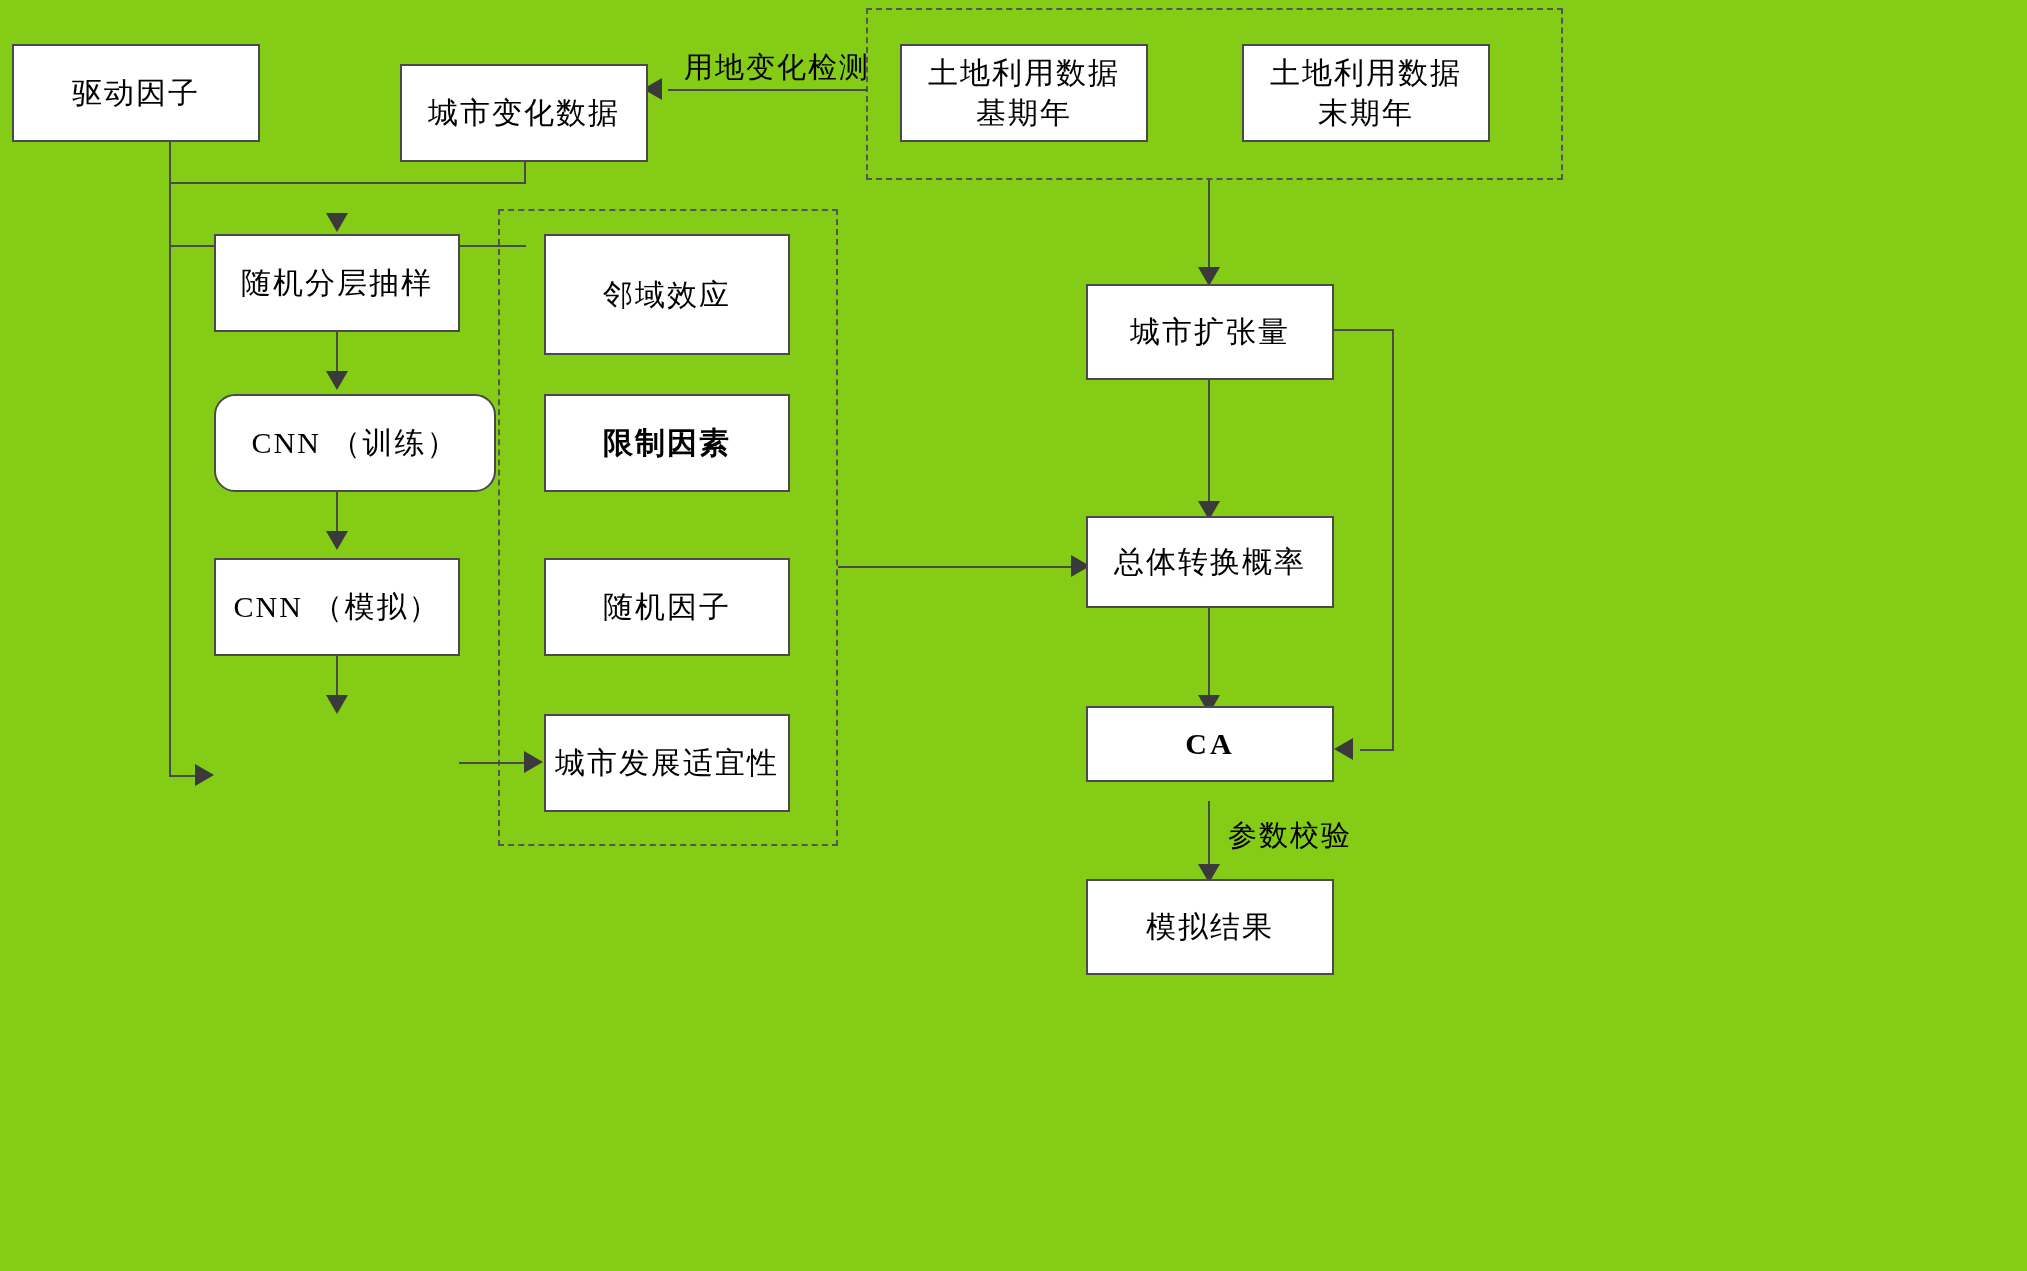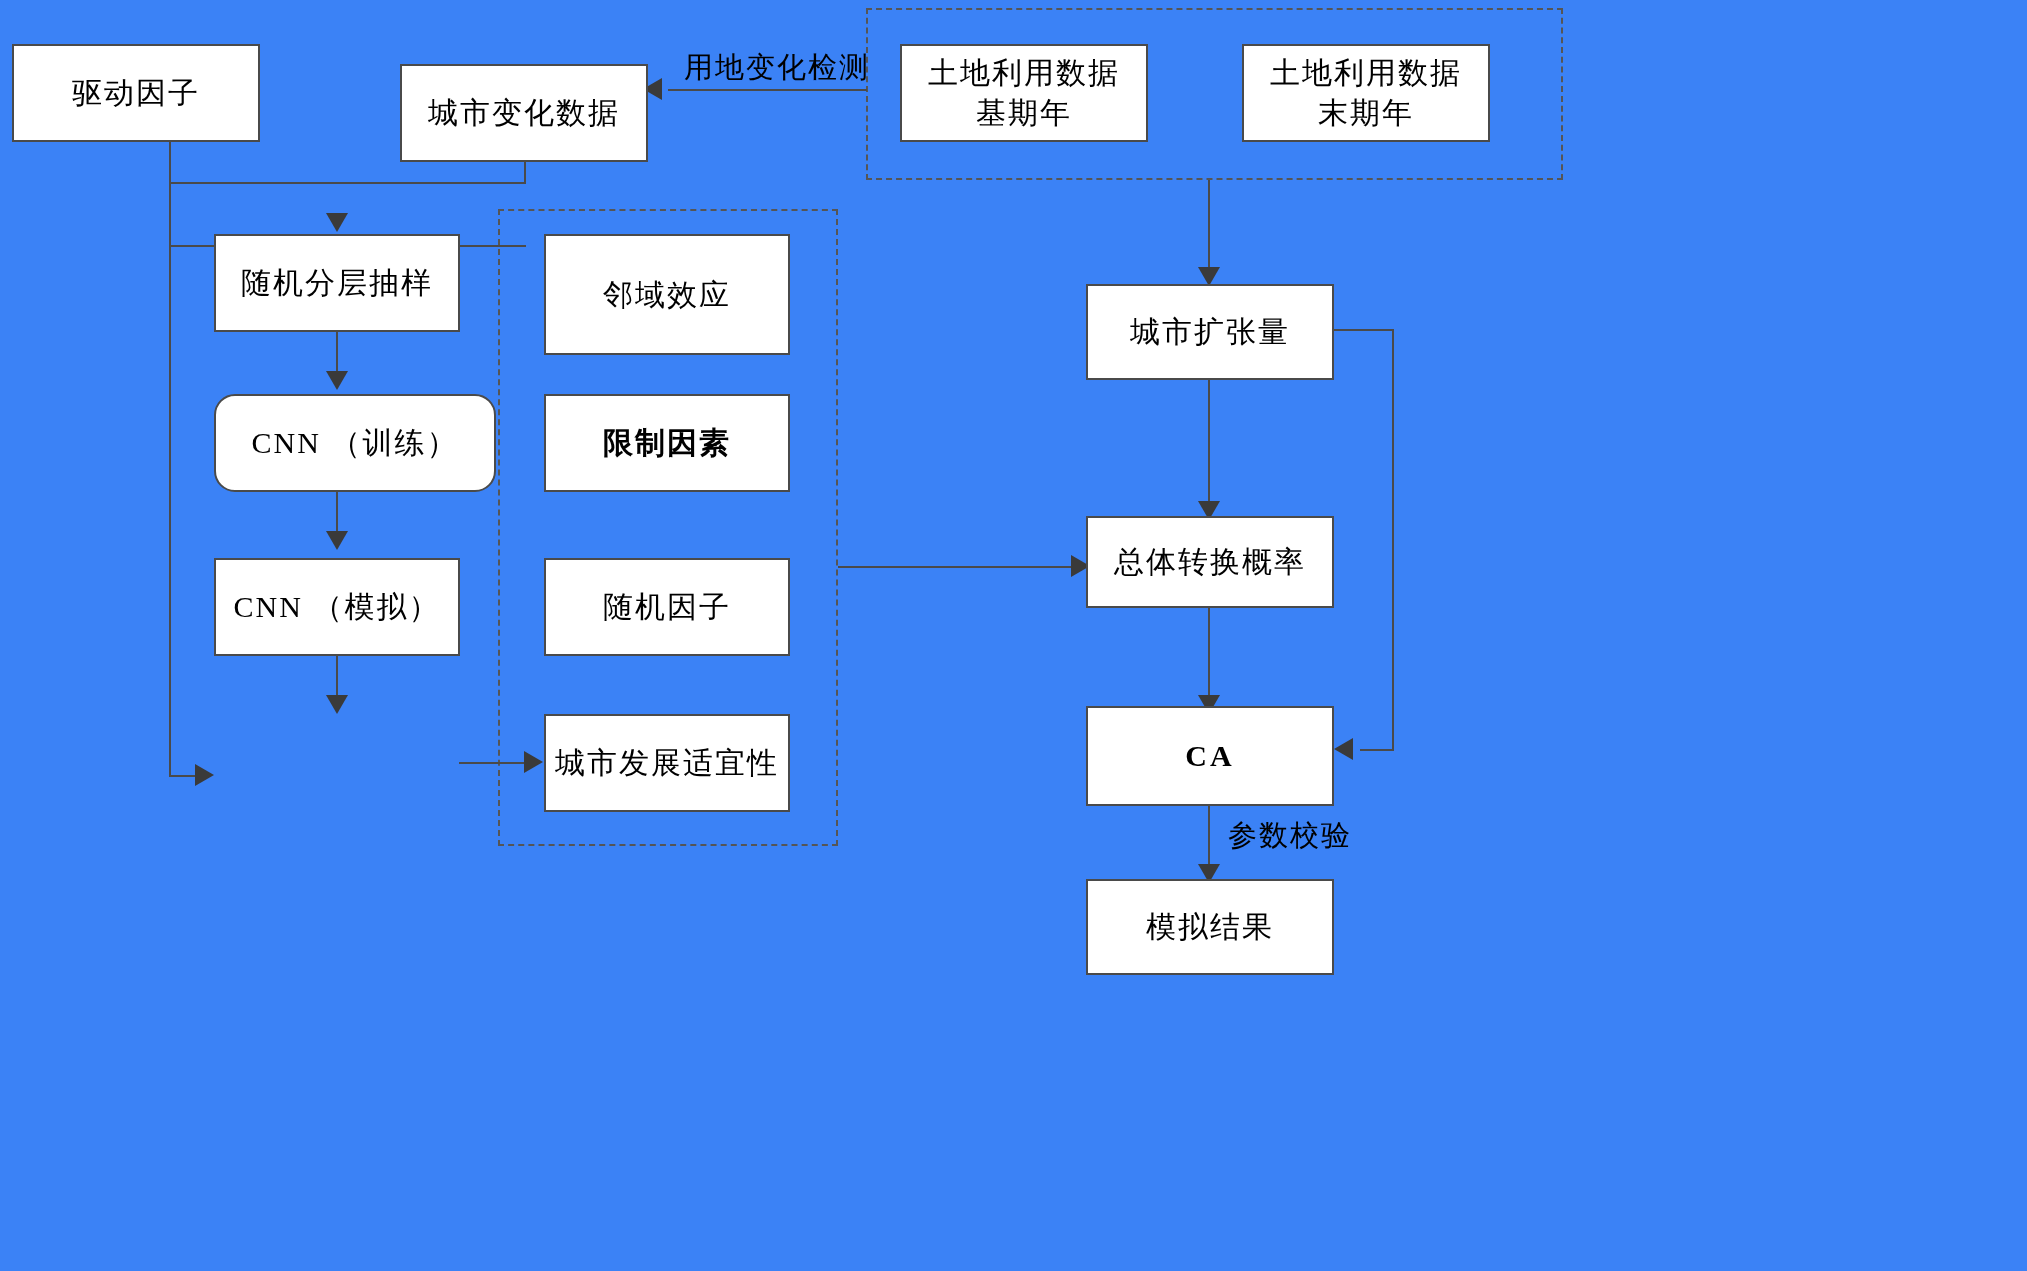--- a/index.html
+++ b/index.html
@@ -5,21 +5,21 @@
 <style>
   html, body {
     margin: 0;
     padding: 0;
     background: #ffffff;
   }
   #canvas {
     position: relative;
     width: 2027px;
     height: 1271px;
-    background: #3b82f6;
+    background: #84cc16;
     font-family: "Liberation Serif", "DejaVu Serif", serif;
     overflow: hidden;
   }
   
   .node {
     position: absolute;
     box-sizing: border-box;
     border: 2px solid #4a4a4a;
     background: #ffffff;
     display: flex;
@@ -209,21 +209,21 @@
   </div>
 
   <div class="node" style="left:1086px; top:284px; width:248px; height:96px;">
     <span>城市扩张量</span>
   </div>
 
   <div class="node" style="left:1086px; top:516px; width:248px; height:92px;">
     <span>总体转换概率</span>
   </div>
 
-  <div class="node latin" style="left:1086px; top:706px; width:248px; height:100px;">
+  <div class="node latin" style="left:1086px; top:706px; width:248px; height:76px;">
     <span style="font-weight:bold; letter-spacing:3px;">CA</span>
   </div>
 
   <div class="edge-label" style="left:1228px; top:816px;">参数校验</div>
 
   <div class="node" style="left:1086px; top:879px; width:248px; height:96px;">
     <span>模拟结果</span>
   </div>
 
 </div>

